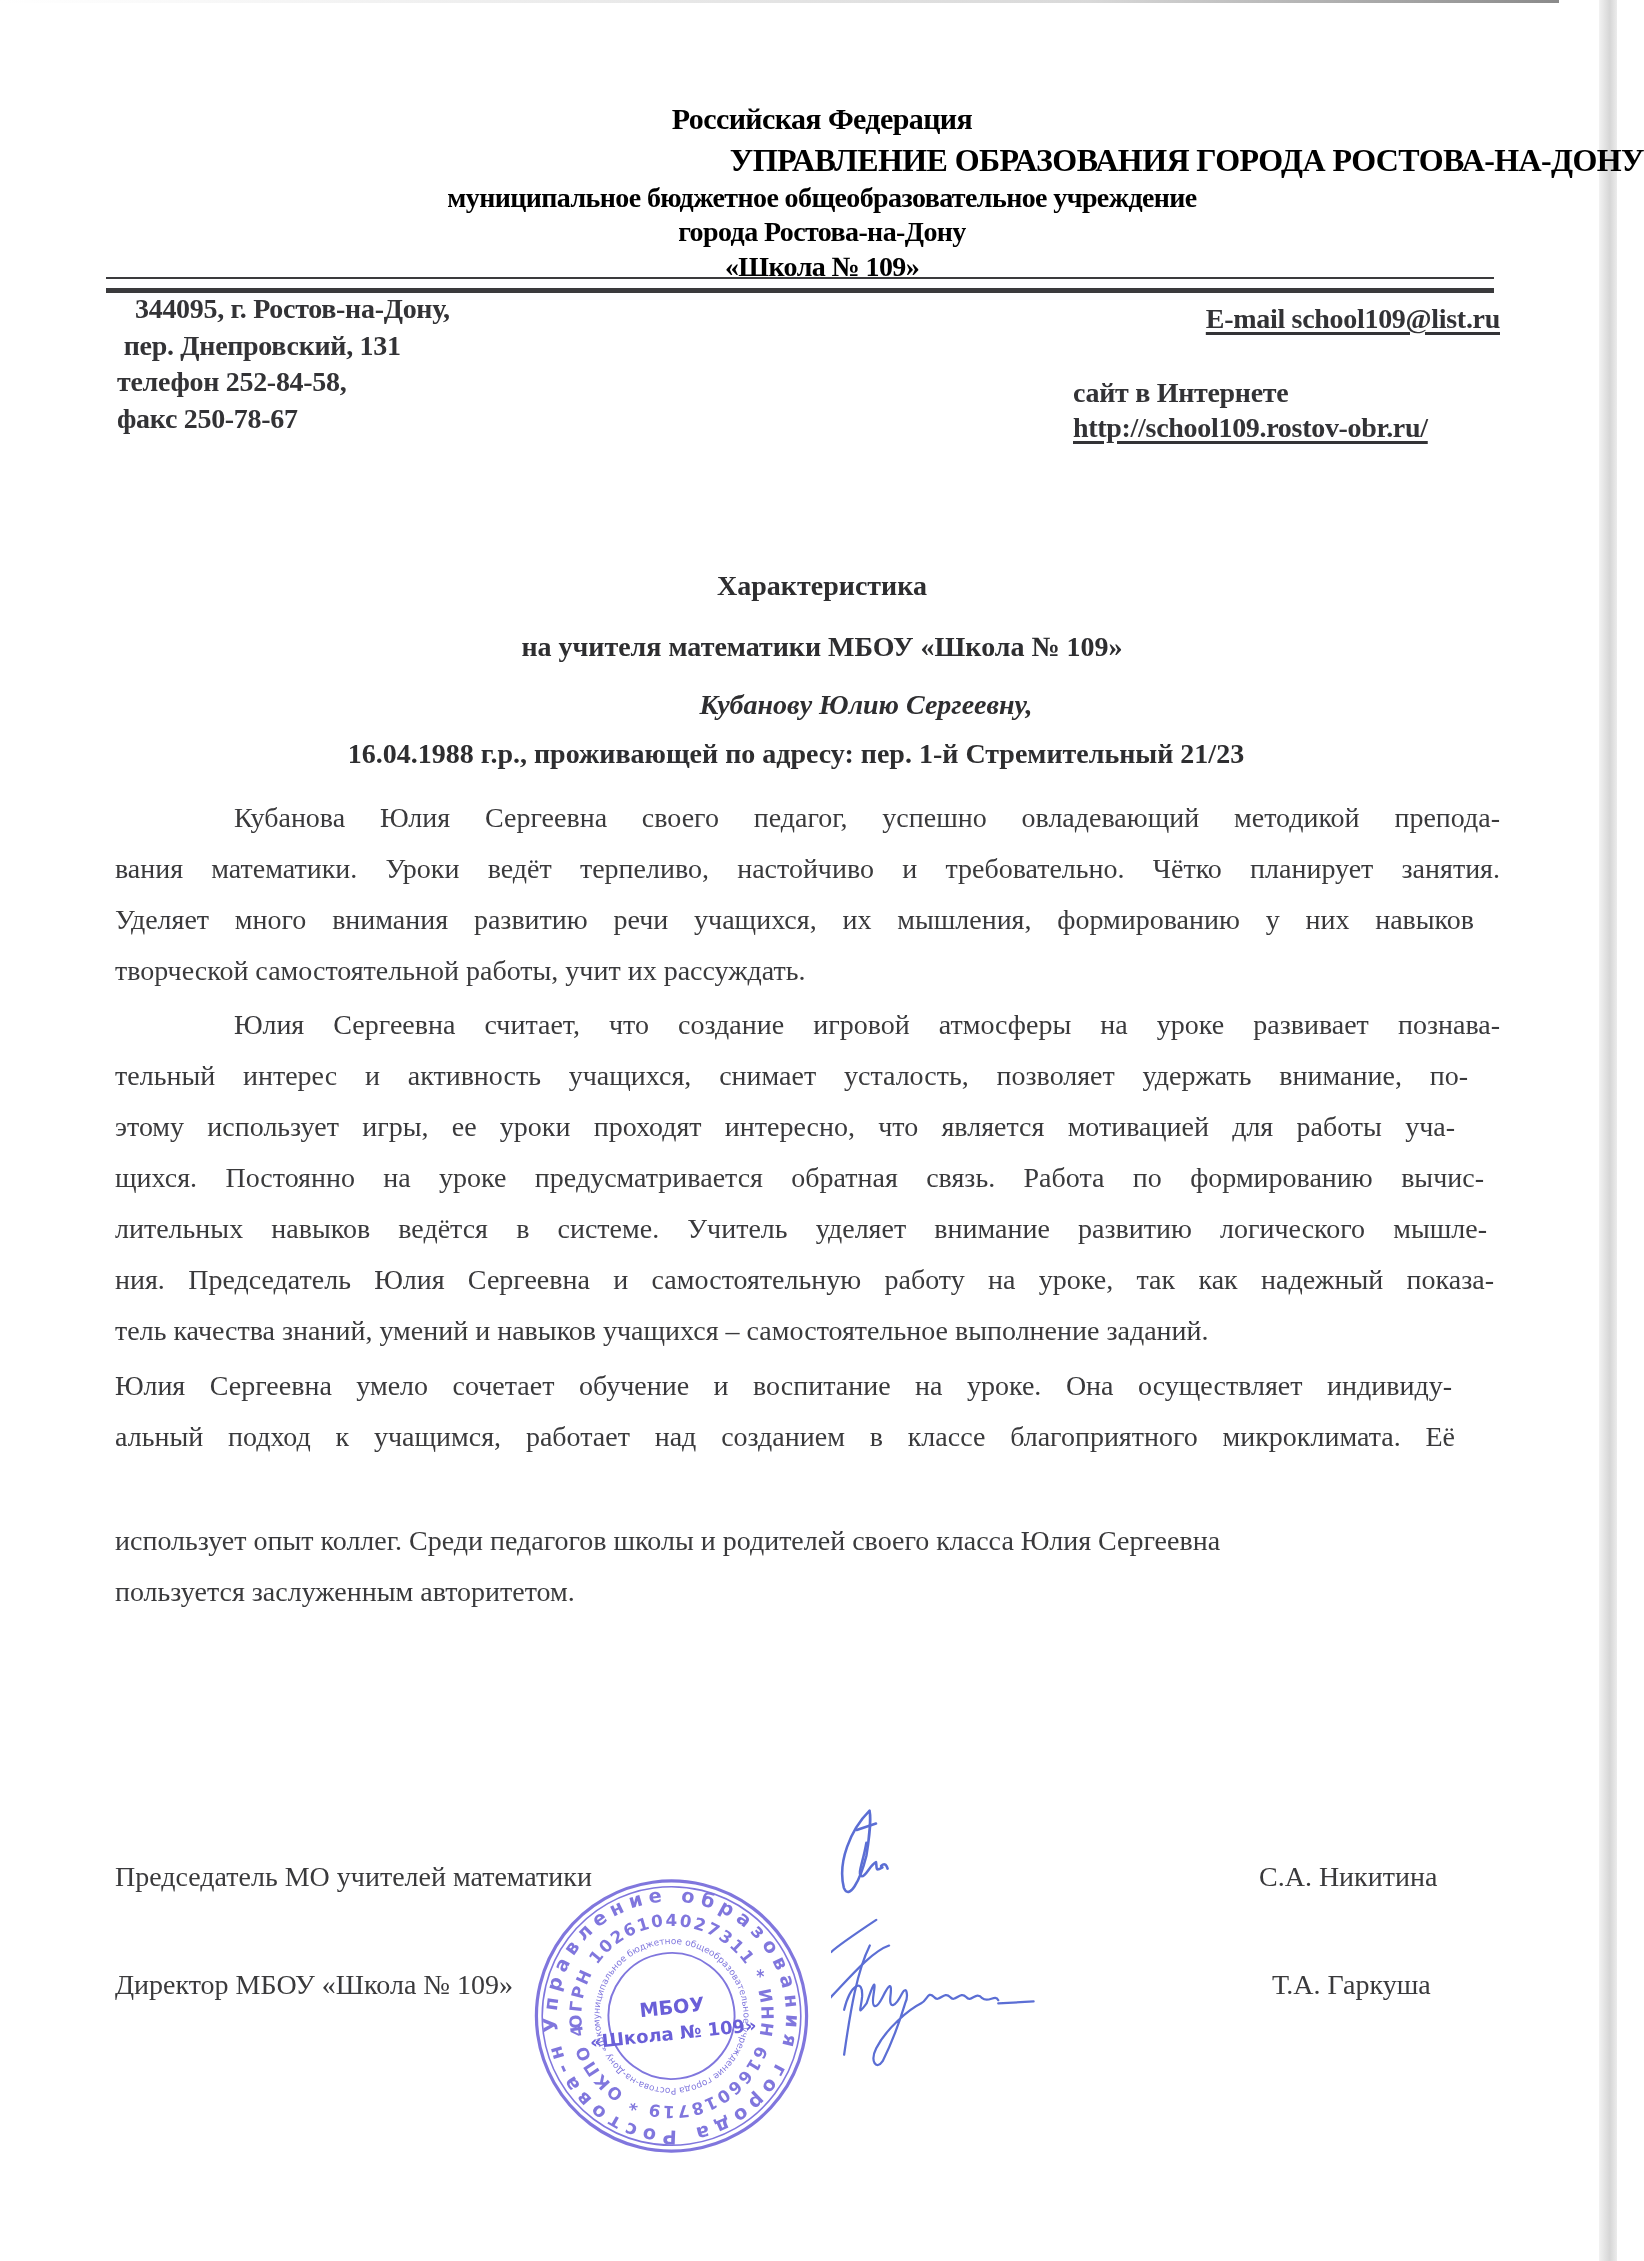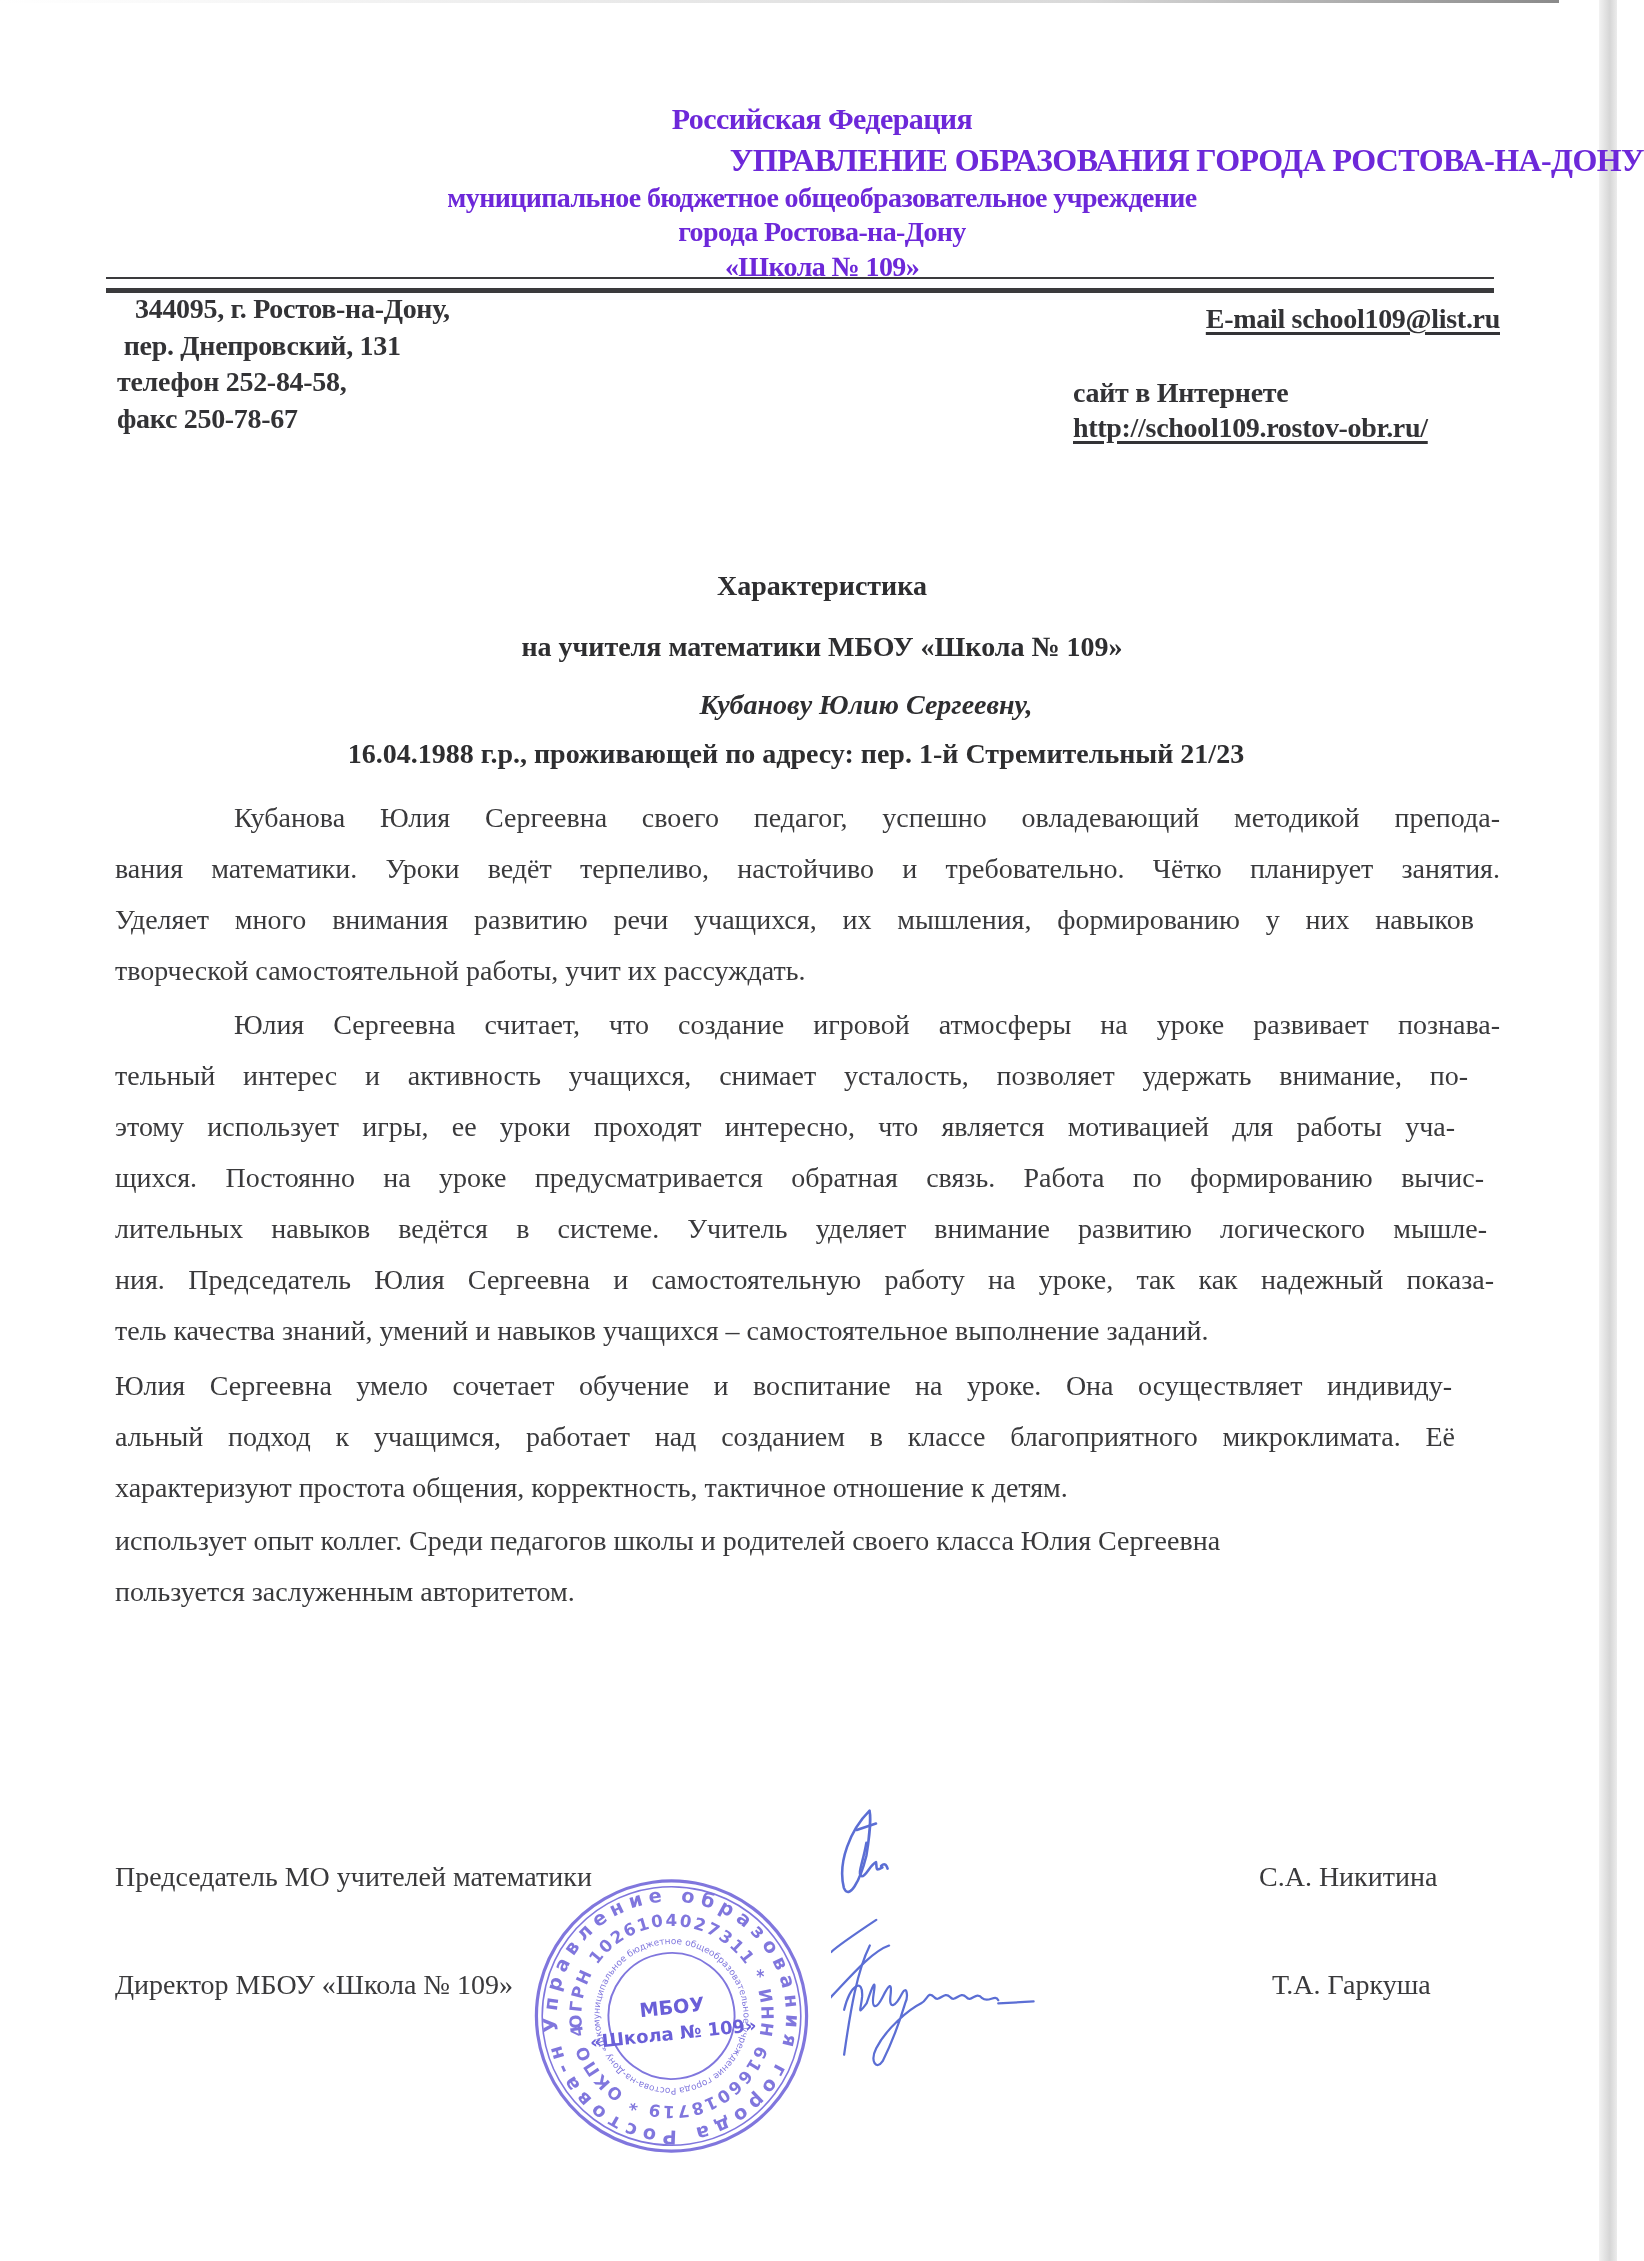--- a/index.html
+++ b/index.html
@@ -18,21 +18,21 @@
       background: linear-gradient(to right, #f2f2f2, #d6d6d6 60%, #ececec);
     }
     .scan-right-edge {
       position: absolute; left: 1617px; top: 0; width: 27px; height: 2261px; background: #ffffff;
     }
     .abs { position: absolute; }
 
     
     .lh {
       position: absolute; left: 0; width: 1644px; text-align: center;
-      font-weight: bold; color: #6d28d9; white-space: nowrap;
+      font-weight: bold; color: #000000; white-space: nowrap;
       transform-origin: center; letter-spacing: -0.6px;
     }
     .lh-1 { top: 102px; font-size: 30px; }
     .lh-2 { top: 142px; font-size: 32px; text-align: right; }
     .lh-3 { top: 182px; font-size: 28px; }
     .lh-4 { top: 216px; font-size: 28px; }
     .lh-5 { top: 251px; font-size: 28px; }
     .rule-thin { position: absolute; left: 106px; top: 277px; width: 1388px; height: 1.9px; background: #3a3a3c; }
     .rule-thick { position: absolute; left: 106px; top: 288px; width: 1388px; height: 5.2px; background: #3a3a3c; }
 
@@ -111,21 +111,20 @@
     <span class="ln" style="width:1372px;">лительных навыков ведётся в системе. Учитель уделяет внимание развитию логического мышле-</span>
     <span class="ln" style="width:1379px;">ния. Председатель Юлия Сергеевна и самостоятельную работу на уроке, так как надежный показа-</span>
     <span class="ln last">тель качества знаний, умений и навыков учащихся – самостоятельное выполнение заданий.</span>
   </p>
 </div>
 
 <div class="body-text" style="top:1360px;">
   <p>
     <span class="ln" style="width:1337px;">Юлия Сергеевна умело сочетает обучение и воспитание на уроке. Она осуществляет индивиду-</span>
     <span class="ln" style="width:1340px;">альный подход к учащимся, работает над созданием в классе благоприятного микроклимата. Её</span>
-    <span class="ln last">характеризуют простота общения, корректность, тактичное отношение к детям.</span>
   </p>
 </div>
 
 <div class="body-text" style="top:1515px;">
   <p>
     <span class="ln last">использует опыт коллег. Среди педагогов школы и родителей своего класса Юлия Сергеевна</span>
     <span class="ln last">пользуется заслуженным авторитетом.</span>
   </p>
 </div>
 

